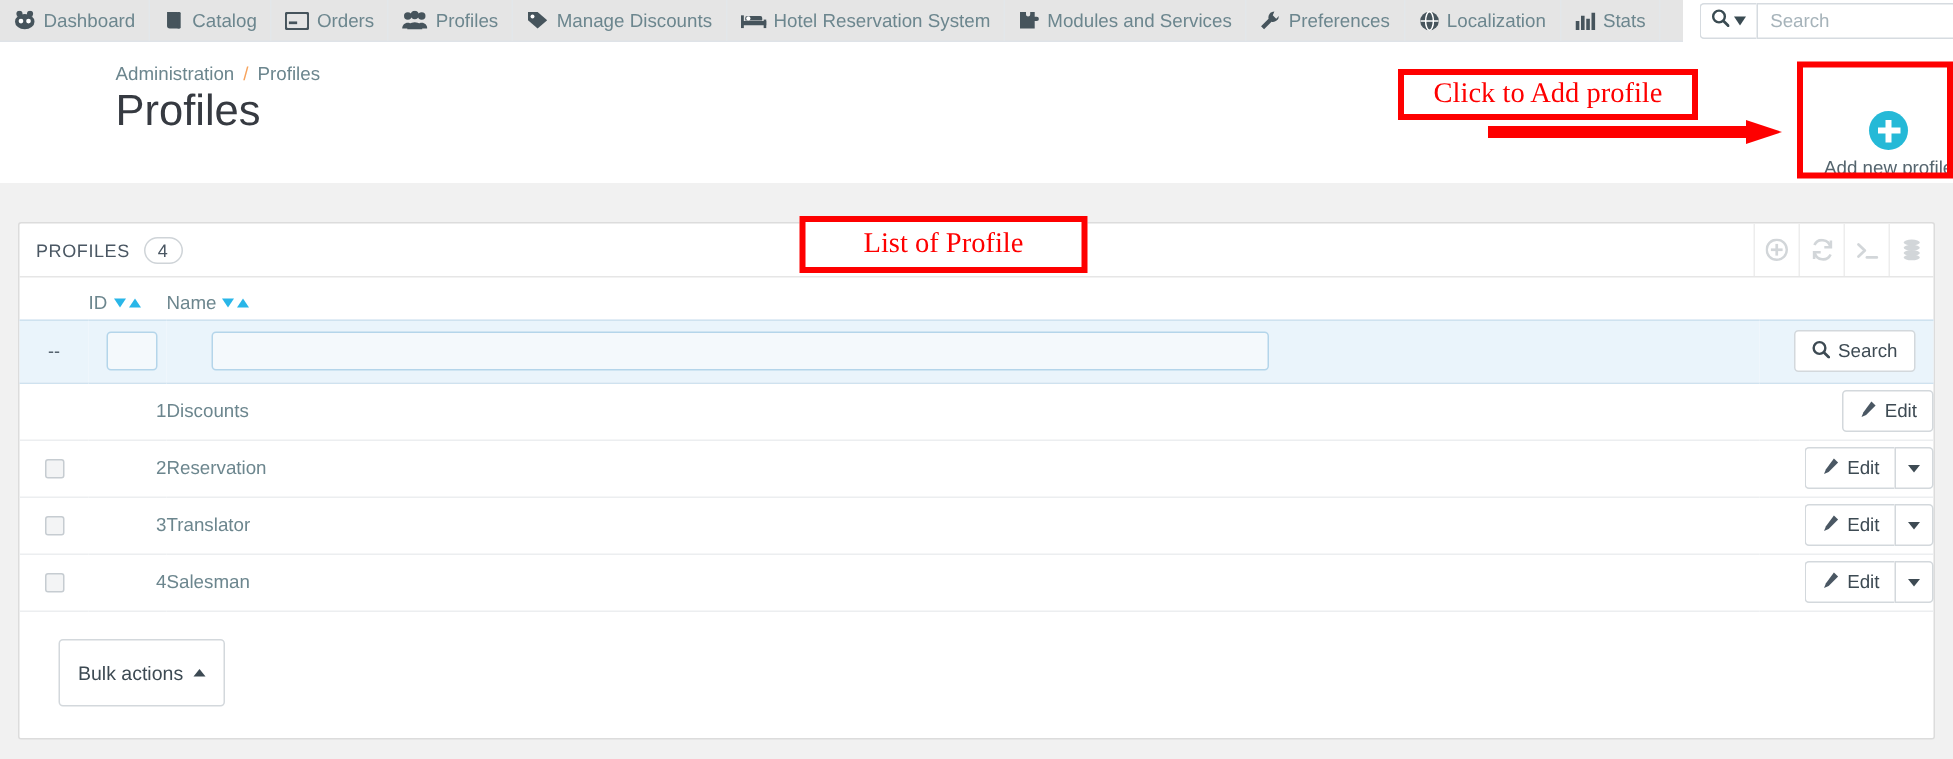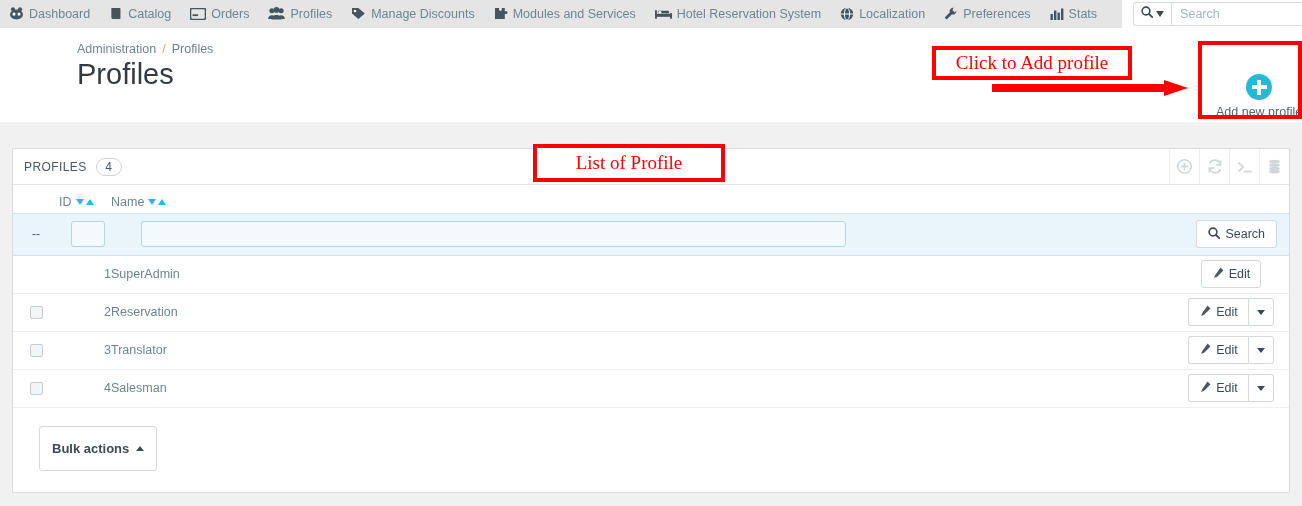--- a/index.html
+++ b/index.html
@@ -158,21 +158,21 @@
   }
 
   tr.data-row td {
     height:38px; border-bottom:1px solid #eceef0;
     font-size:12.5px; color:#6c868e; vertical-align:middle;
   }
   tr.data-row:first-child td { border-top:none; }
   td.td-chk { text-align:center; }
   td.td-id { text-align:right; padding-right:10px; }
   td.td-name { padding-left:30px; }
-  td.td-act { text-align:center; padding-right:12px; }
+  td.td-act { text-align:right; padding-right:12px; }
   .rowchk {
     width:13px; height:13px; border:1px solid #c6ccd1; border-radius:2px;
     background:#f3f4f5; display:inline-block; cursor:pointer; vertical-align:middle;
   }
   .edit-grp { display:inline-flex; align-items:stretch; }
   .edit-btn {
     display:inline-flex; align-items:center; gap:5px;
     height:28px; padding:0 10px;
     border:1px solid #d3d8dc; border-radius:3px; background:#fff;
     font-size:12.5px; color:#3d4a53; cursor:pointer;
@@ -188,21 +188,20 @@
   .tri-up   { width:0;height:0;border-left:4.5px solid transparent;border-right:4.5px solid transparent;border-bottom:5.5px solid #3d4a53; }
   .pencil { color:#4a5763; font-size:12px; }
 
   .bulkwrap { padding:18px 0 0 26px; }
   .bulk-btn {
     display:inline-flex; align-items:center; gap:7px;
     height:45px; padding:0 12px;
     border:1px solid #d3d8dc; border-radius:3px; background:#fff;
     font-size:13px; color:#3d4a53; cursor:pointer;
     font-family:"Liberation Sans", sans-serif;
-    font-weight:bold;
   }
 
   
   .anno-box {
     position:absolute; border:4px solid #fe0000; background:transparent;
     display:flex; align-items:center; justify-content:center;
     color:#fe0000; font-family:"Liberation Serif", serif; font-size:19px;
     pointer-events:none;
     text-align:right;
   }
@@ -270,58 +269,58 @@
         <svg width="15" height="13" viewBox="0 0 15 13">
             <path d="M1 1h6.4l6.4 5.5L7.4 12 1 6.5z" fill="#46545c"></path>
             <circle cx="4" cy="4" r="1.3" fill="#fff"></circle>
           </svg>
       </span>
       <span>Manage Discounts</span>
     </div>
 
     <div class="nav-item">
       <span class="ico">
-        <svg width="14" height="13" viewBox="0 0 14 13">
-            <path d="M1 1h4v1.6a1.4 1.4 0 002.8 0V1h3v3.2h1.4a1.4 1.4 0 010 2.8H10.8V12H1z" fill="#46545c"></path>
-          </svg>
-      </span>
-      <span>Modules and Services</span>
-    </div>
-
-    <div class="nav-item">
-      <span class="ico">
         <svg width="17" height="12" viewBox="0 0 18 12">
             <rect x="0" y="2" width="2" height="9" fill="#46545c"></rect>
             <rect x="0" y="6" width="18" height="3" fill="#46545c"></rect>
             <rect x="16" y="5" width="2" height="6" fill="#46545c"></rect>
             <path d="M3 5.6V3.8A1.3 1.3 0 014.3 2.5h9.4A1.3 1.3 0 0115 3.8v1.8z" fill="#46545c"></path>
             <circle cx="5.2" cy="4.2" r="1.5" fill="#fff"></circle>
           </svg>
       </span>
       <span>Hotel Reservation System</span>
     </div>
 
     <div class="nav-item">
       <span class="ico">
+        <svg width="14" height="13" viewBox="0 0 14 13">
+            <path d="M1 1h4v1.6a1.4 1.4 0 002.8 0V1h3v3.2h1.4a1.4 1.4 0 010 2.8H10.8V12H1z" fill="#46545c"></path>
+          </svg>
+      </span>
+      <span>Modules and Services</span>
+    </div>
+
+    <div class="nav-item">
+      <span class="ico">
+        <svg width="14" height="14" viewBox="0 0 14 14">
+            <path d="M9.6 0.6a4 4 0 00-3.9 4.9L0.7 10.5l2 2 5-5a4 4 0 004.9-3.9L10.8 5.5 8.5 3.2z" fill="#46545c"></path>
+          </svg>
+      </span>
+      <span>Preferences</span>
+    </div>
+
+    <div class="nav-item">
+      <span class="ico">
         <svg width="14" height="14" viewBox="0 0 14 14">
             <circle cx="7" cy="7" r="6.2" fill="#46545c"></circle>
             <ellipse cx="7" cy="7" rx="2.6" ry="6.2" fill="none" stroke="#fff" stroke-width="1"></ellipse>
             <path d="M1 7h12" stroke="#fff" stroke-width="1"></path>
           </svg>
       </span>
       <span>Localization</span>
-    </div>
-
-    <div class="nav-item">
-      <span class="ico">
-        <svg width="14" height="14" viewBox="0 0 14 14">
-            <path d="M9.6 0.6a4 4 0 00-3.9 4.9L0.7 10.5l2 2 5-5a4 4 0 004.9-3.9L10.8 5.5 8.5 3.2z" fill="#46545c"></path>
-          </svg>
-      </span>
-      <span>Preferences</span>
     </div>
 
     <div class="nav-item">
       <span class="ico">
         <svg width="14" height="12" viewBox="0 0 14 12">
             <rect x="0.5" y="6" width="2.4" height="6" fill="#46545c"></rect>
             <rect x="4" y="2.5" width="2.4" height="9.5" fill="#46545c"></rect>
             <rect x="7.5" y="4.5" width="2.4" height="7.5" fill="#46545c"></rect>
             <rect x="11" y="0.5" width="2.4" height="11.5" fill="#46545c"></rect>
           </svg>
@@ -447,21 +446,21 @@
                 <span>Search</span>
               </span>
             </td>
           </tr>
         </tbody>
 
         <tbody id="rows-body">
             <tr class="data-row">
               <td class="td-chk"></td>
               <td class="td-id">1</td>
-              <td class="td-name">SuperAdmin</td>
+              <td class="td-name">Discounts</td>
               <td class="td-act"><span class="edit-grp">
                   <span class="edit-btn">
                     <span class="pencil"><svg width="12" height="12" viewBox="0 0 12 12">
                         <path d="M8.6 0.6l2.8 2.8-6.3 6.3L2 11l1.3-3.1z" fill="#4a5763"></path>
                       </svg></span>
                     <span>Edit</span>
                   </span>
                 </span></td>
             </tr>
             <tr class="data-row">

